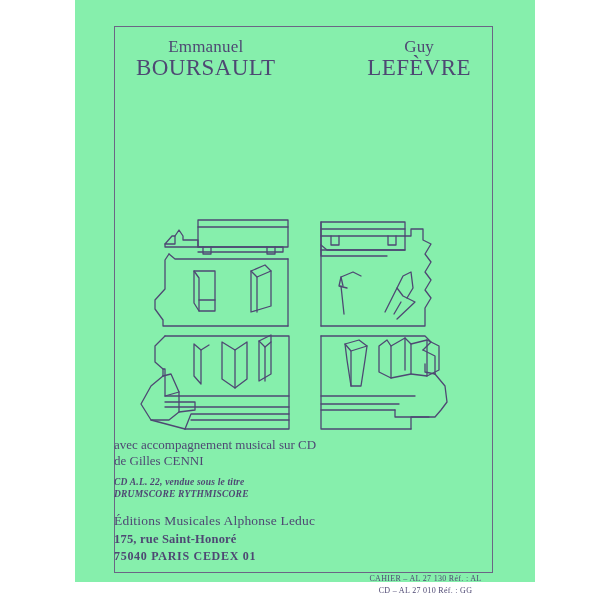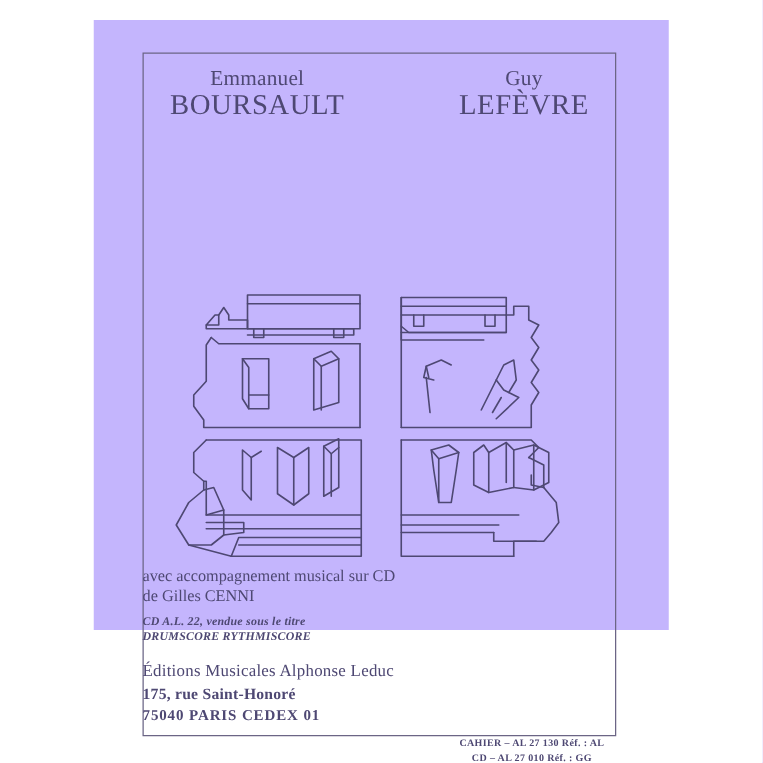--- a/index.html
+++ b/index.html
@@ -10,24 +10,24 @@
   body {
     width: 610px;
     height: 610px;
     overflow: hidden;
     font-family: "Liberation Serif", "DejaVu Serif", serif;
   }
 
   #cover-page {
     position: absolute;
     left: 75px;
-    top: 16px;
+    top: 0px;
     width: 460px;
-    height: 488px;
-    background: #c4b5fd;
+    height: 582px;
+    background: #86efac;
   }
 
   #cover-frame {
     position: absolute;
     left: 39px;   
     top: 26px;
     width: 379px; 
     height: 547px;
     border: 1px solid #6b6585;
     box-sizing: border-box;
@@ -138,21 +138,21 @@
   }
 
   
   #references {
     position: absolute;
     left: 258px;  
     top: 573px;
     width: 185px;
     text-align: center;
     font-size: 8px;
-    font-weight: bold;
+    font-weight: normal;
     letter-spacing: 0.3px;
     line-height: 1.45;
   }
 </style>
 </head>
 <body>
 
 <div id="cover-page">
 
   <div id="cover-frame"></div>

